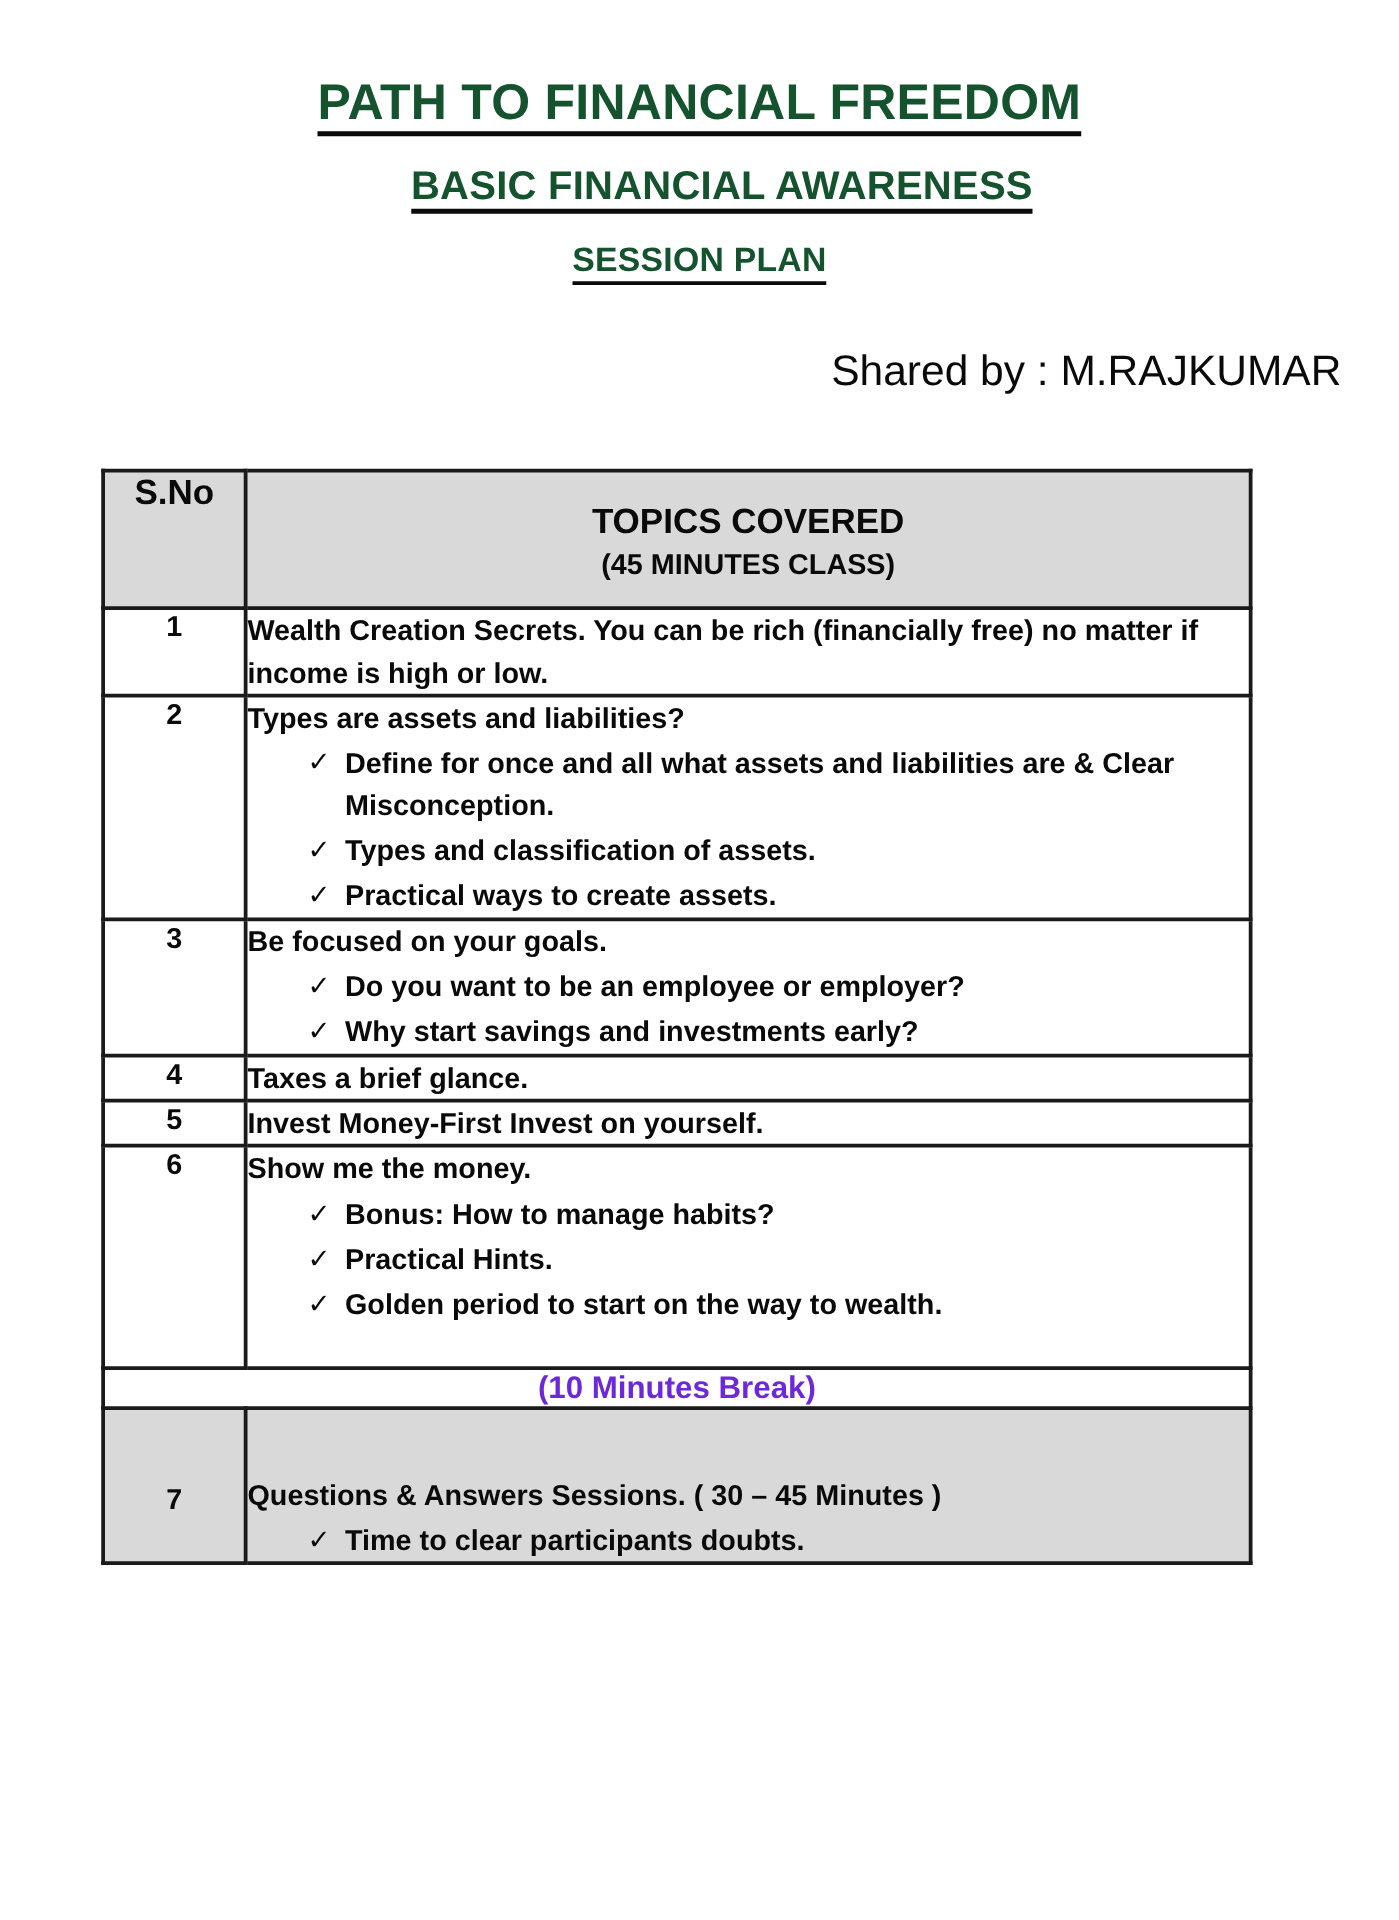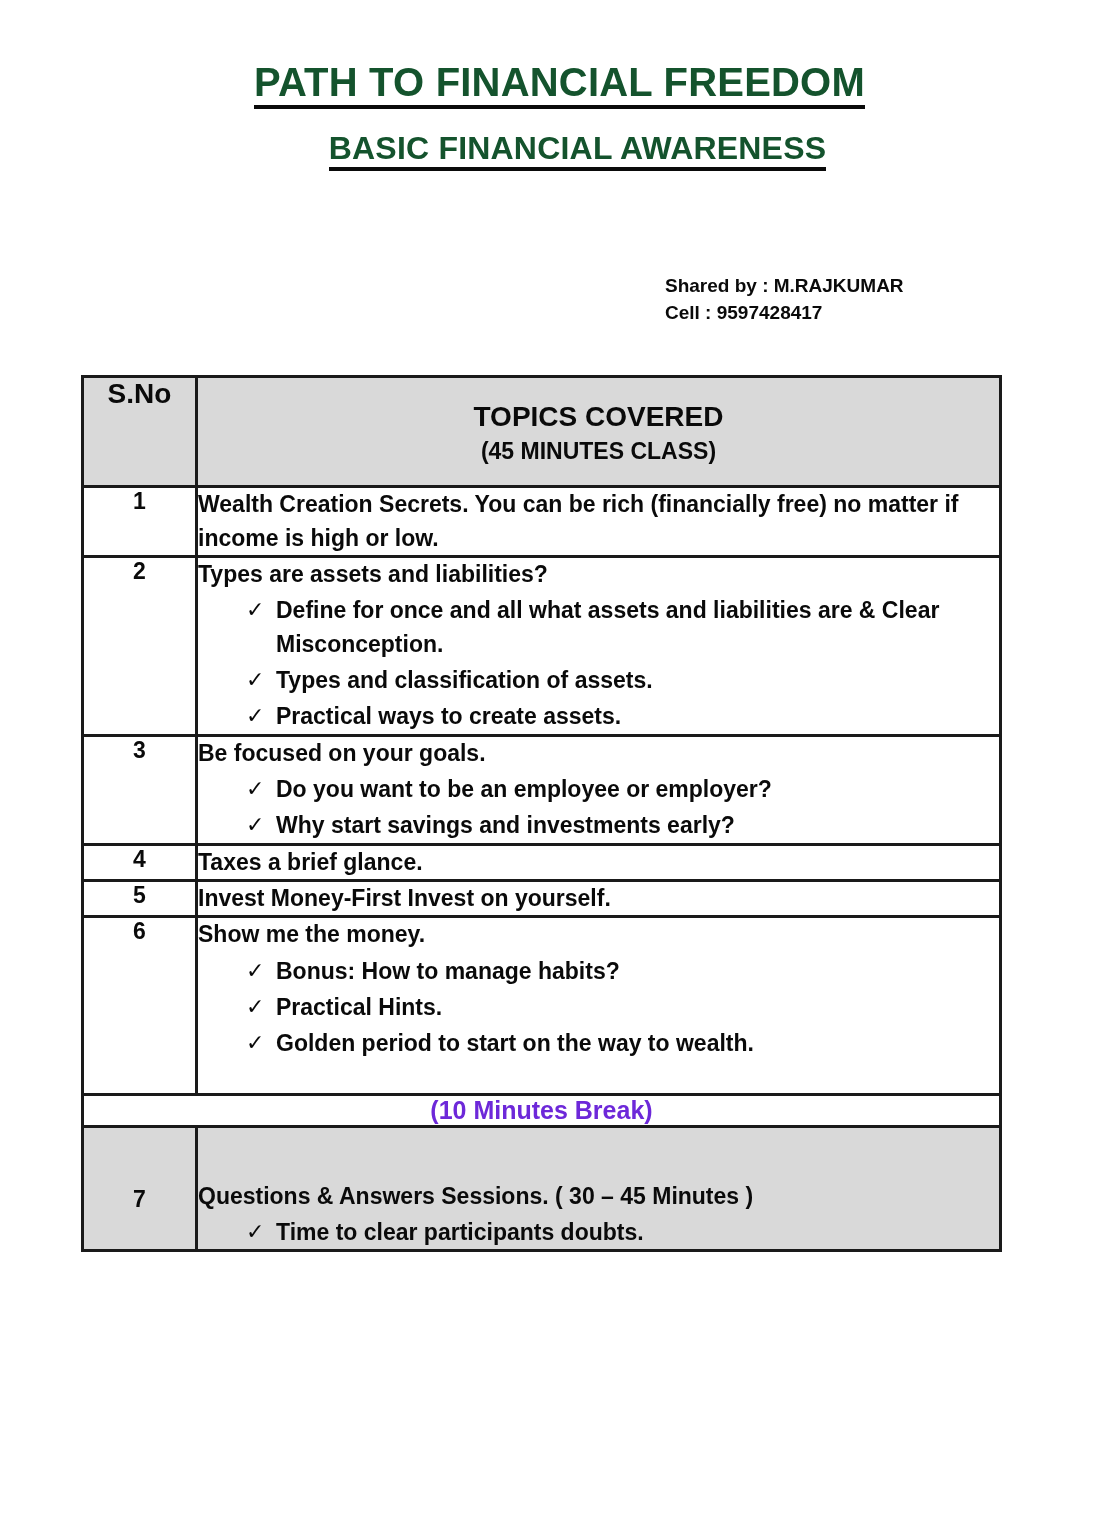--- a/index.html
+++ b/index.html
@@ -39,22 +39,22 @@
     padding-bottom: 3px;
   }
   .title-third .ul { border-bottom-width: 3px; }
 
   
   .sharedby {
     position: absolute;
     left: 665px;
     top: 273px;
     font-family: "Liberation Sans", sans-serif;
-    font-weight: bold;
-    font-size: 19px;
+    font-weight: normal;
+    font-size: 34px;
     line-height: 1.42;
     color: #0a0a0a;
     white-space: nowrap;
   }
 
   
   .session-table {
     position: absolute;
     left: 81px;
     top: 375px;
@@ -160,25 +160,27 @@
 </head>
 <body>
 
 <div class="titles">
   <div class="title-main">
     <span class="ul">PATH TO FINANCIAL FREEDOM</span>
   </div>
   <div class="title-sub">
     <span class="ul">BASIC FINANCIAL AWARENESS</span>
   </div>
+  <div class="title-third">
+    <span class="ul">SESSION PLAN</span>
+  </div>
 </div>
 
 <div class="sharedby">
   <div>Shared by : M.RAJKUMAR</div>
-  <div>Cell : 9597428417</div>
 </div>
 
 <table class="session-table">
   <colgroup>
     <col class="col-sno">
     <col class="col-topic">
   </colgroup>
   <thead>
     <tr>
       <th class="hdr-cell hdr-sno">S.No</th>

